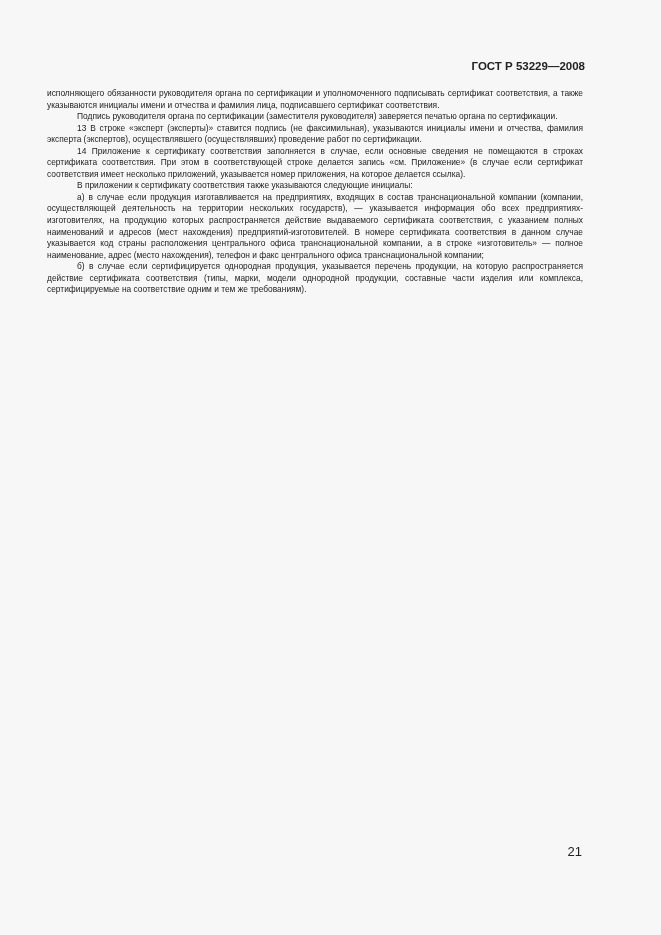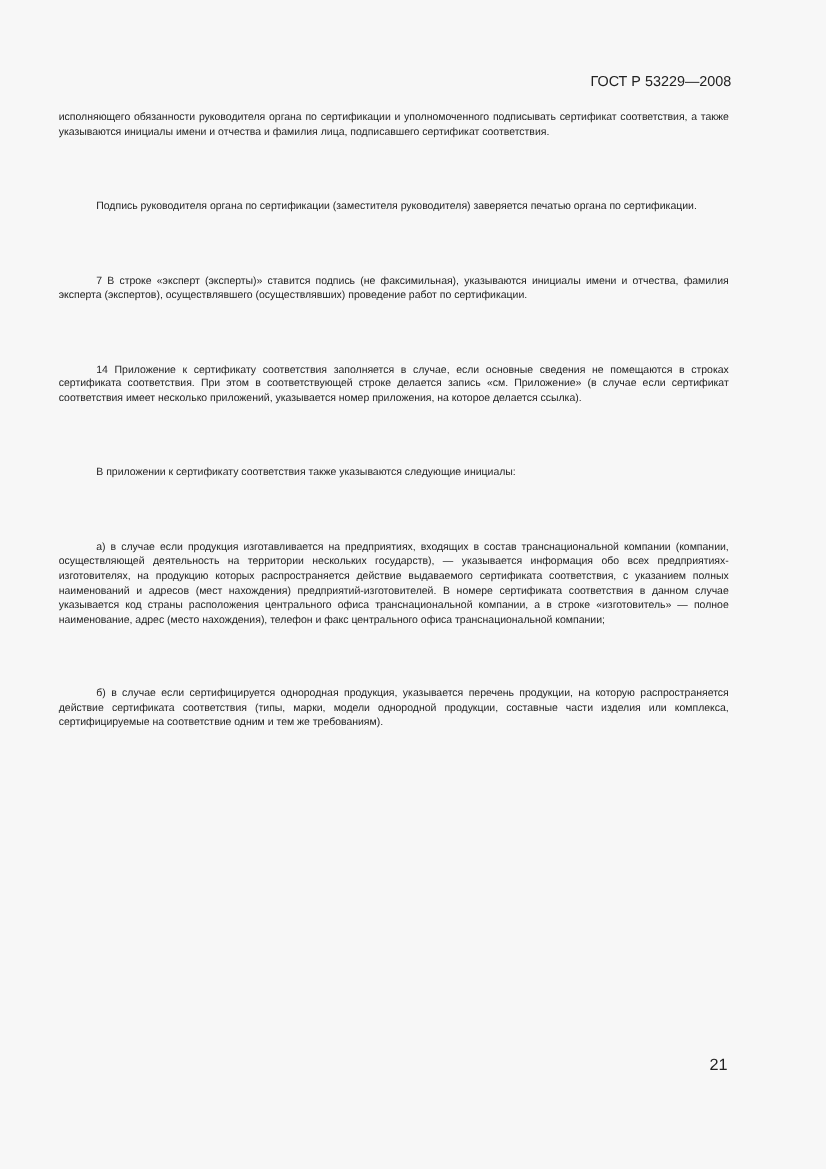--- a/index.html
+++ b/index.html
@@ -7,50 +7,50 @@
       width: 661px; height: 935px;
       background: #f7f7f7;
       position: relative;
       overflow: hidden;
       font-family: "Liberation Sans", sans-serif;
       color: #1a1a1a;
     }
     .header {
       position: absolute;
       top: 60px; right: 76px;
-      font-weight: normal;
+      font-weight: bold;
       font-size: 11.5px;
       color: #222;
     }
     .body-text {
       position: absolute;
       left: 47px; top: 88px;
       width: 536px;
       font-size: 8.4px;
       line-height: 11.55px;
       text-align: justify;
       color: #222;
     }
     .body-text p { margin: 0; }
-    .body-text p.indent { text-indent: 30px; margin-top: 48px; }
+    .body-text p.indent { text-indent: 30px; }
     .page-number {
       position: absolute;
       top: 844px; right: 79px;
       font-size: 13px;
       color: #222;
     }
   </style>
 </head>
 <body>
 
 <div class="header">ГОСТ Р 53229—2008</div>
 
 <div class="body-text">
   <p>исполняющего обязанности руководителя органа по сертификации и уполномоченного подписывать сертификат соответствия, а также указываются инициалы имени и отчества и фамилия лица, подписавшего сертификат соответствия.</p>
   <p class="indent">Подпись руководителя органа по сертификации (заместителя руководителя) заверяется печатью органа по сертификации.</p>
-  <p class="indent">7 В строке «эксперт (эксперты)» ставится подпись (не факсимильная), указываются инициалы имени и отчества, фамилия эксперта (экспертов), осуществлявшего (осуществлявших) проведение работ по сертификации.</p>
+  <p class="indent">13 В строке «эксперт (эксперты)» ставится подпись (не факсимильная), указываются инициалы имени и отчества, фамилия эксперта (экспертов), осуществлявшего (осуществлявших) проведение работ по сертификации.</p>
   <p class="indent">14 Приложение к сертификату соответствия заполняется в случае, если основные сведения не помещаются в строках сертификата соответствия. При этом в соответствующей строке делается запись «см. Приложение» (в случае если сертификат соответствия имеет несколько приложений, указывается номер приложения, на которое делается ссылка).</p>
   <p class="indent">В приложении к сертификату соответствия также указываются следующие инициалы:</p>
   <p class="indent">а) в случае если продукция изготавливается на предприятиях, входящих в состав транснациональной компании (компании, осуществляющей деятельность на территории нескольких государств), — указывается информация обо всех предприятиях-изготовителях, на продукцию которых распространяется действие выдаваемого сертификата соответствия, с указанием полных наименований и адресов (мест нахождения) предприятий-изготовителей. В номере сертификата соответствия в данном случае указывается код страны расположения центрального офиса транснациональной компании, а в строке «изготовитель» — полное наименование, адрес (место нахождения), телефон и факс центрального офиса транснациональной компании;</p>
   <p class="indent">б) в случае если сертифицируется однородная продукция, указывается перечень продукции, на которую распространяется действие сертификата соответствия (типы, марки, модели однородной продукции, составные части изделия или комплекса, сертифицируемые на соответствие одним и тем же требованиям).</p>
 </div>
 
 <div class="page-number">21</div>
 
 </body></html>

